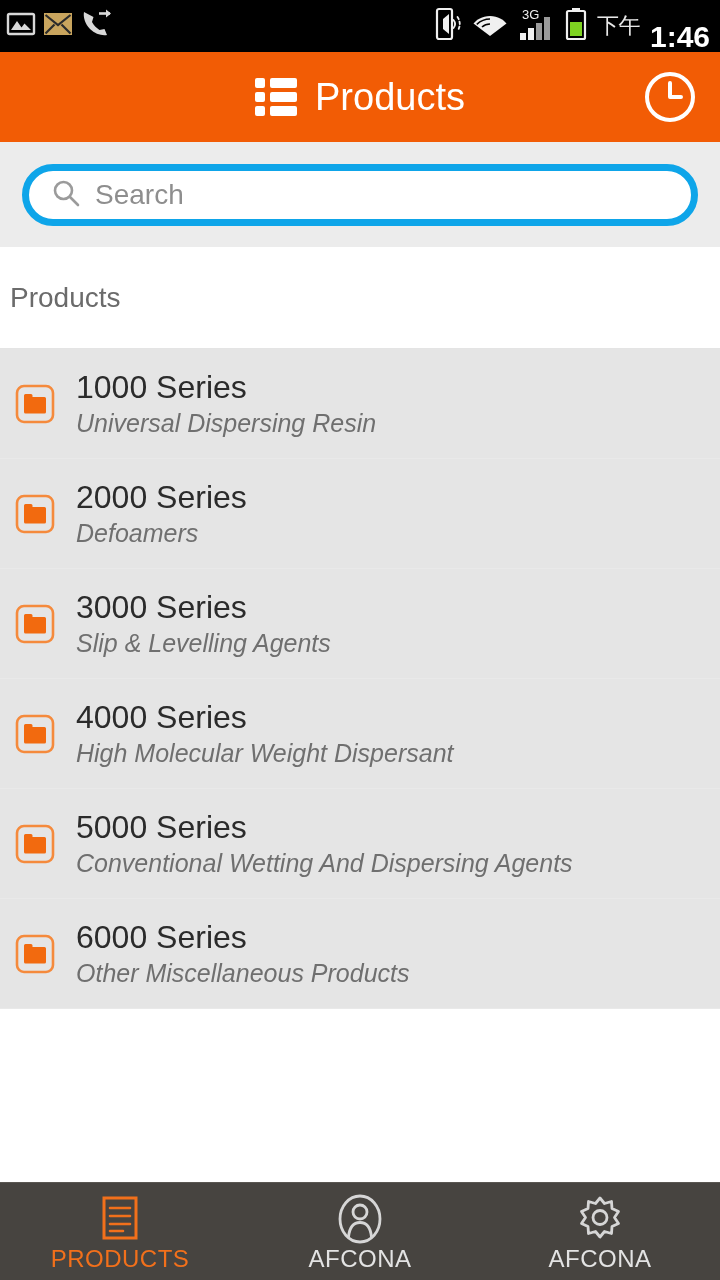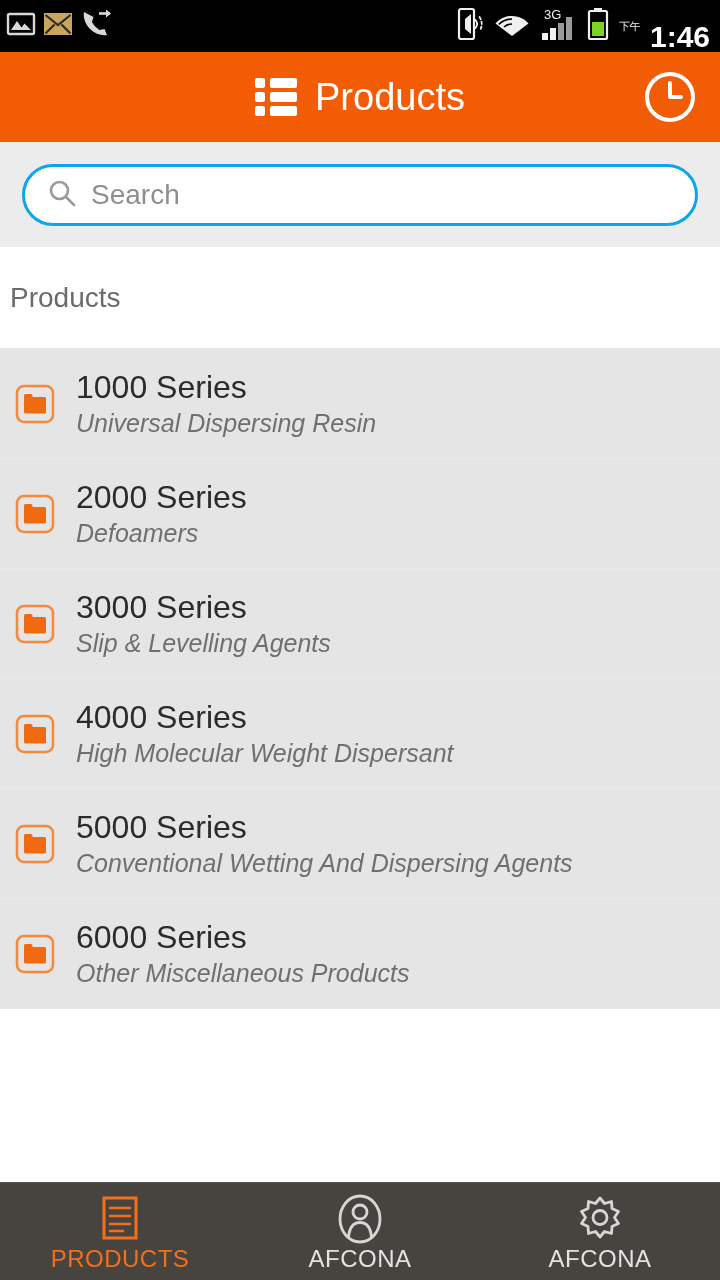--- a/index.html
+++ b/index.html
@@ -23,21 +23,21 @@
     display:flex; align-items:center;
     padding:0 10px 0 6px;
     color:#ffffff;
     justify-content:center;
   }
   .sb-left { display:flex; align-items:center; gap:7px; }
   .sb-spacer { flex:1 1 auto; }
   .sb-right { display:flex; align-items:center; gap:9px; }
   .sb-icon { display:block; }
   .sb-ampm {
-    font-size:11px; color:#e8e8e8; letter-spacing:-0.5px;
+    font-size:22px; color:#e8e8e8; letter-spacing:-0.5px;
     margin-right:1px; line-height:1;
   }
   .sb-time {
     font-size:30px; font-weight:700; color:#ffffff;
     line-height:1; letter-spacing:0px;margin-top:22px;
   }
 
   
   #header {
     height:90px; flex:0 0 90px;
@@ -67,21 +67,21 @@
   
   #search-bar {
     flex:0 0 105px; height:105px;
     background:#ececec;
     display:flex; align-items:center;
     padding:0 22px;
   }
   #search-field {
     flex:1; height:62px;
     background:#ffffff;
-    border:3px solid #0ea5e9;
+    border:7px solid #0ea5e9;
     border-radius:34px;
     display:flex; align-items:center;
     padding:0 22px; gap:14px;
   }
   #search-input {
     border:none; outline:none; background:transparent;
     font-family:"Liberation Sans", sans-serif;
     font-size:28px; color:#888888;
     flex:1; padding:0;
   }

